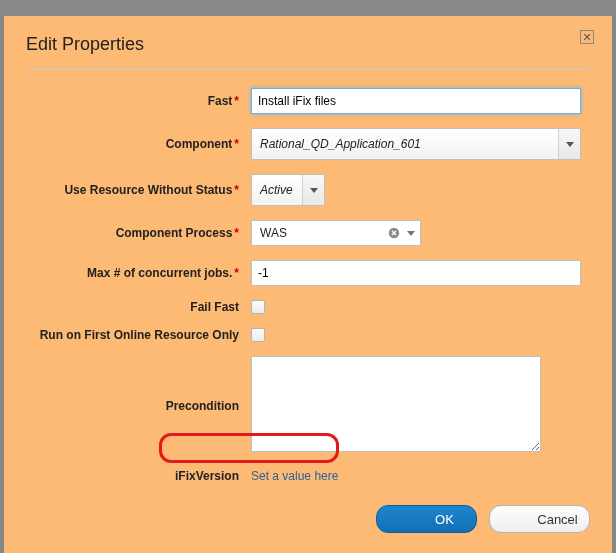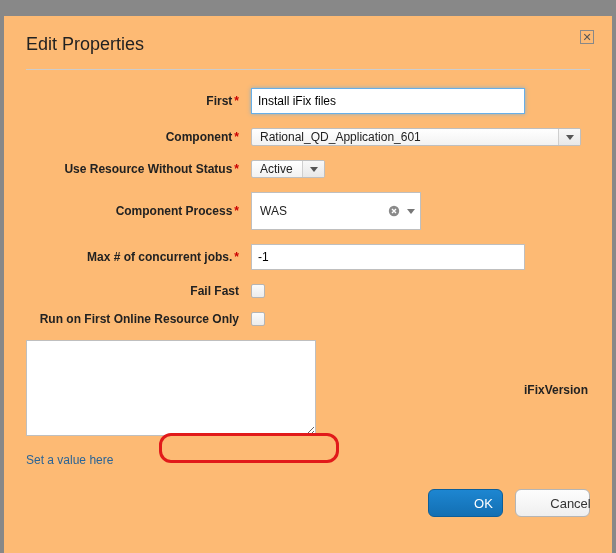--- a/index.html
+++ b/index.html
@@ -58,39 +58,40 @@
   .lbl {
     text-align: right;
     font-weight: bold;
     font-size: 12px;
     color: #222;
     padding-right: 2px;
   }
   .lbl .req { color: #c00; padding-left: 2px; font-weight: bold; }
   .ctl { }
   input.txt {
-    width: 274px;
+    width: 330px;
     height: 26px;
     padding: 3px 6px;
     border: 1px solid #bfbfbf;
     font-size: 12px;
   }
   input.txt.focused {
     border: 1px solid #66afe9;
     box-shadow: 0 0 4px rgba(102,175,233,.8);
     outline: none;
   }
   .combo {
     display: inline-flex;
     align-items: center;
-    height: 18px;
+    height: 32px;
     background: linear-gradient(#fff,#f2f2f2);
     border: 1px solid #bfbfbf;
     border-radius: 2px;
     cursor: pointer;
+    font-style: italic;
   }
   .combo.full { width: 330px; }
   .combo.med  { width: 124px; }
   .combo.sm   { width: 74px; align-items: center; }
   .combo .val {
     flex: 1;
     padding: 0 8px;
     white-space: nowrap;
     overflow: hidden;
   }
@@ -101,21 +102,21 @@
     display: flex;
     align-items: center;
     justify-content: center;
     background: linear-gradient(#f8f8f8,#e8e8e8);
   }
   .combo .caret svg { width: 8px; height: 5px; }
   .tag-field {
     display: inline-flex;
     align-items: center;
     width: 170px;
-    height: 38px;
+    height: 26px;
     border: 1px solid #bfbfbf;
     background: #fff;
     padding-left: 8px;
   }
   .tag-field .val { flex: 1; }
   .tag-field .clear {
     width: 16px; height: 16px;
     display:flex; align-items:center; justify-content:center;
     color:#777; cursor:pointer;
   }
@@ -154,23 +155,23 @@
     pointer-events: none;
   }
   .buttons {
     display: flex;
     justify-content: flex-end;
     gap: 12px;
     padding-top: 22px;
     padding-bottom: 18px;
   }
   .btn {
-    width: 75px;
+    width: 101px;
     height: 28px;
-    border-radius: 6px;
+    border-radius: 12px;
     font-size: 13px;
     display:flex; align-items:center; justify-content:center;
     cursor: pointer;
     padding-left: 36px;
   }
   .btn.primary {
     background: linear-gradient(#1d86d1,#136fb3);
     color: #fff;
     border: 1px solid #0d5e99;
   }
@@ -185,21 +186,21 @@
 
 <div class="dialog-outer">
   <div class="dialog">
     <h1 class="dialog-title">Edit Properties</h1>
     <div class="close-x">✕</div>
     <hr class="hr">
 
     <div class="form">
 
       <div class="lbl">
-        <span>First</span><span class="req">*</span>
+        <span>Fast</span><span class="req">*</span>
       </div>
       <div class="ctl">
         <input class="txt focused" value="Install iFix files" style="">
       </div>
 
       <div class="lbl">
         <span>Component</span><span class="req">*</span>
       </div>
       <div class="ctl">
         <div class="combo full">
@@ -261,20 +262,23 @@
         <div class="chk"></div>
       </div>
 
       <div class="lbl">
         <span>Run on First Online Resource Only</span>
       </div>
       <div class="ctl">
         <div class="chk"></div>
       </div>
 
+      <div class="lbl" style="align-self:center;">
+        <span>Precondition</span>
+      </div>
       <div class="ctl">
         <textarea class="ta" style=""></textarea>
       </div>
 
       <div class="lbl">
         <span>iFixVersion</span>
       </div>
       <div class="ctl">
         <span class="link">Set a value here</span>
       </div>

